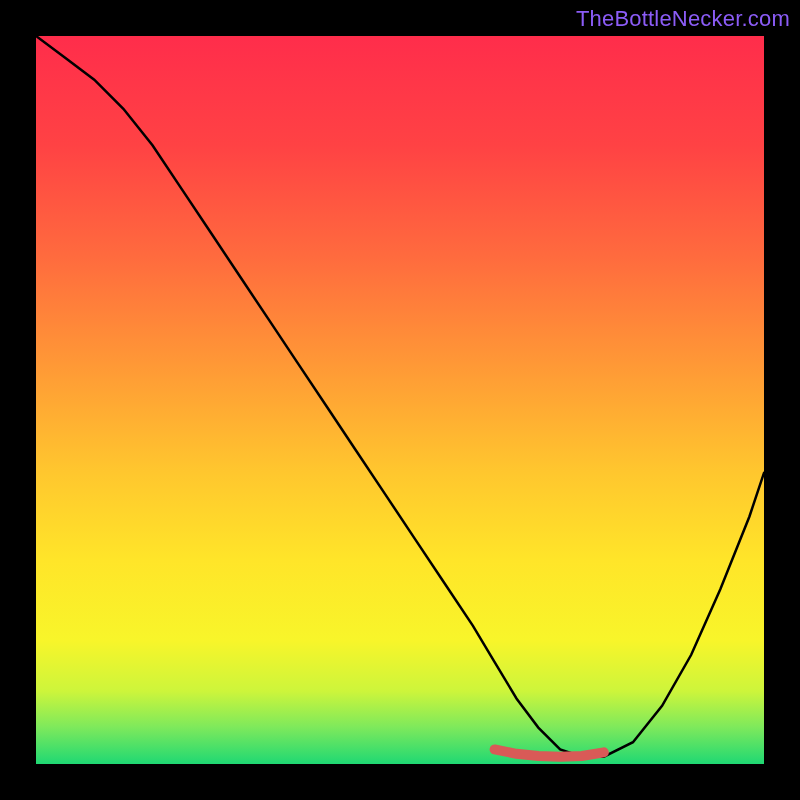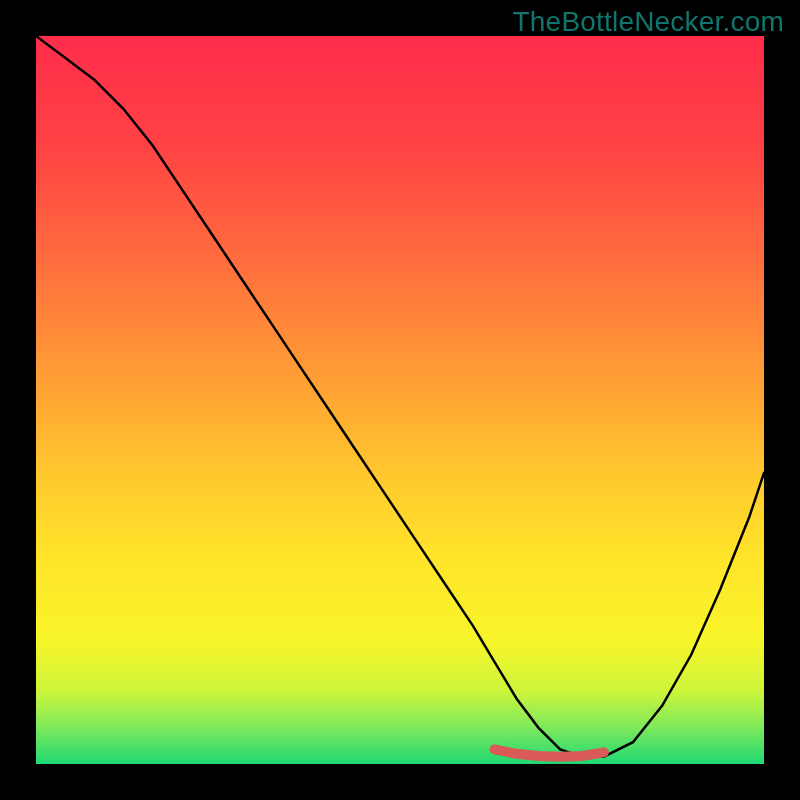--- a/index.html
+++ b/index.html
@@ -22,23 +22,23 @@
   .plot {
     position: absolute;
     left: 0;
     top: 0;
     width: 728px;
     height: 728px;
   }
   .watermark {
     position: absolute;
     top: 6px;
-    right: 16px;
-    color: #0f766e;
-    font-size: 28px;
+    right: 10px;
+    color: #8b5cf6;
+    font-size: 22px;
     font-weight: 500;
     letter-spacing: 0.2px;
     user-select: none;
   }
 </style>
 </head>
 <body>
 
 <div class="frame">
   <svg class="plot" viewBox="0 0 728 728" preserveAspectRatio="none">

